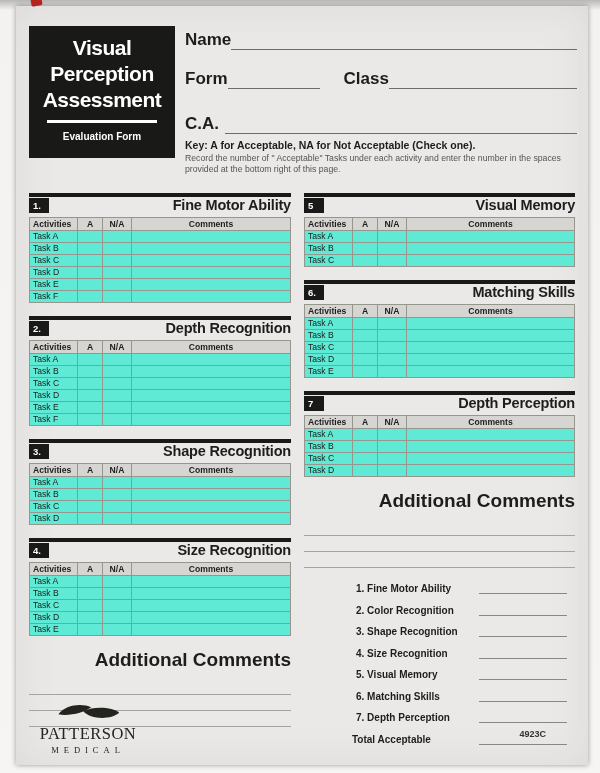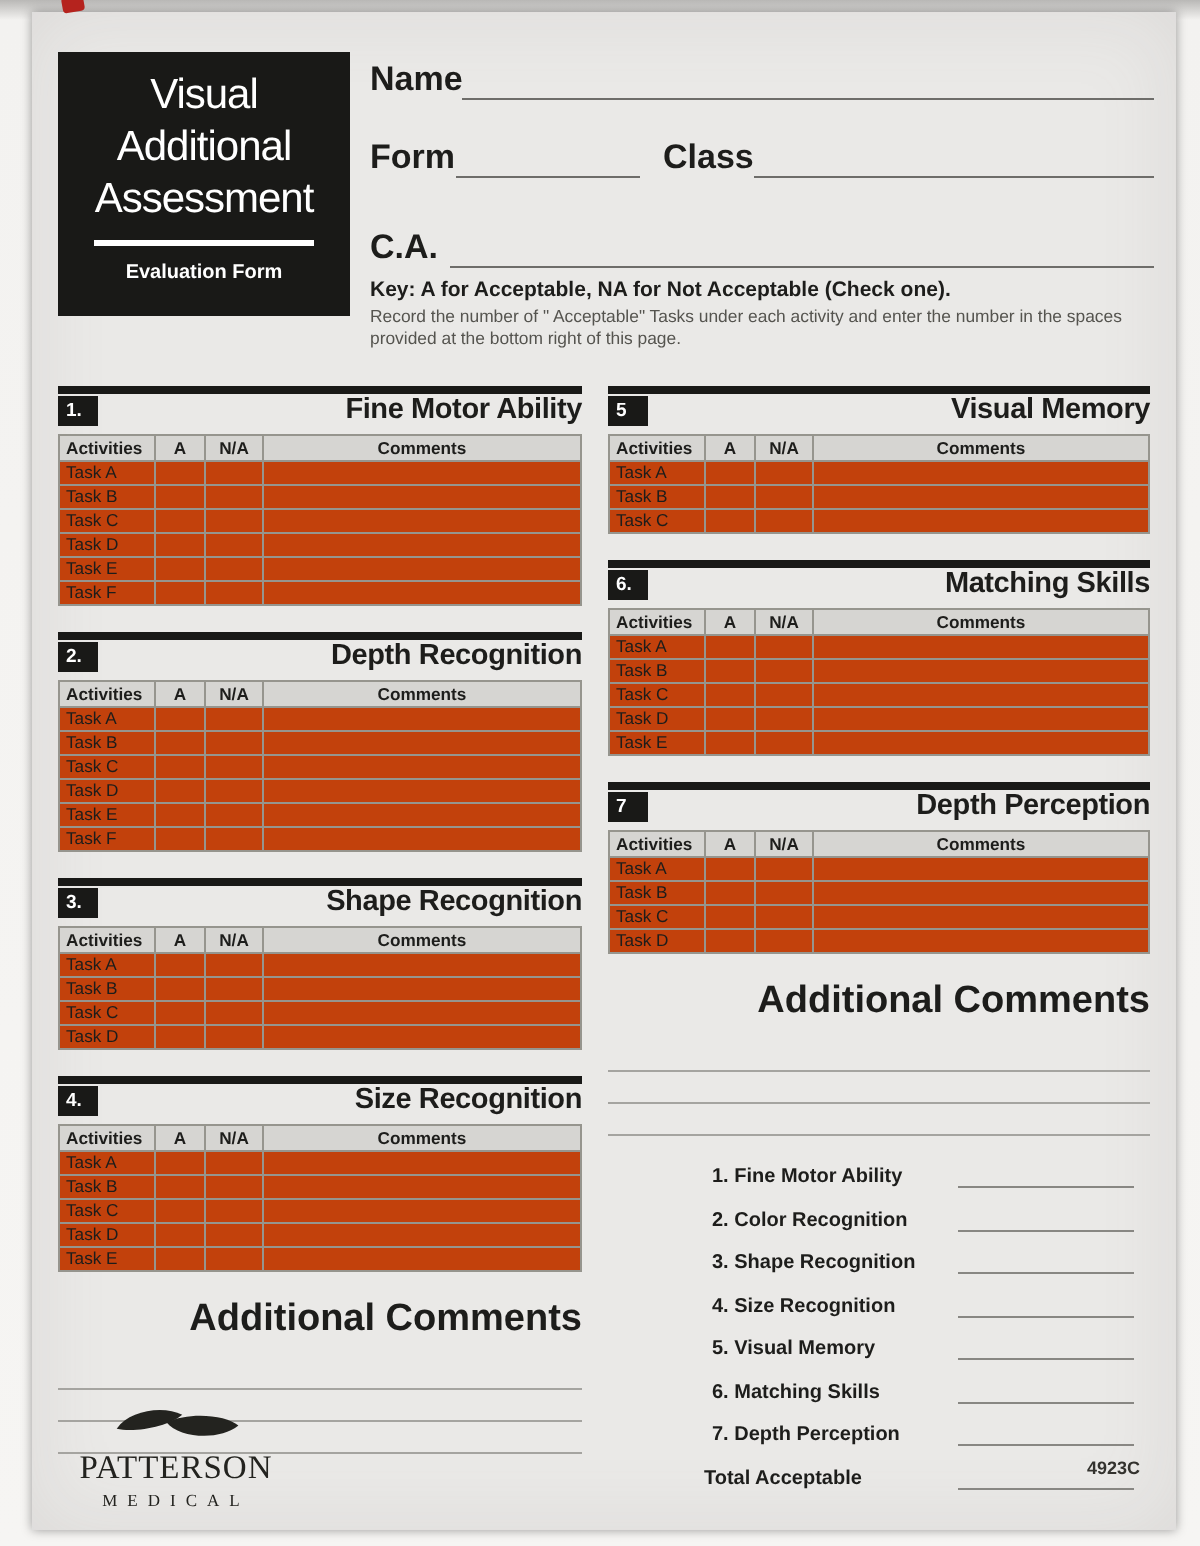--- a/index.html
+++ b/index.html
@@ -17,44 +17,44 @@
   }
   .red-mark{ position:absolute; left:31px; top:-2px; width:11px; height:8px;
     background:#b5231e; border-radius:2px; transform:rotate(-10deg); }
 
   
   .header { display:flex; }
   .title-box {
     width:146px; background:#191917; color:#fff; text-align:center;
     padding:9px 4px 12px 4px; height:132px; flex:none;
   }
-  .title-box .tline { font-size:21px; font-weight:normal; line-height:26px; letter-spacing:-.5px; }
+  .title-box .tline { font-size:21px; font-weight:bold; line-height:26px; letter-spacing:-.5px; }
   .title-box .divider { height:3px; background:#fff; width:80%; margin:7px auto 8px auto; }
   .title-box .subtitle { font-size:10px; font-weight:bold; }
   .head-fields { flex:1; margin-left:10px; padding-top:4px; }
   .field-row { display:flex; align-items:flex-end; font-weight:bold; font-size:17px; margin-bottom:19px; }
   .fline { border-bottom:1.5px solid #6e6d6a; height:13px; flex:1; }
   .fline.short { flex:0 0 92px; }
-  .lbl-gap { margin-left:12px; }
+  .lbl-gap { margin-left:24px; }
   .key-line { font-weight:bold; font-size:10.5px; margin-top:5px; }
   .key-instructions { font-size:8.7px; color:#55544f; line-height:11px; margin-top:2px; width:392px; }
 
   
   .main { display:flex; margin-top:18px; }
   .col-left { width:262px; flex:none; }
   .col-right { width:271px; flex:none; margin-left:13px; }
 
   
   .section { margin-bottom:13px; }
   .sec-bar { height:4px; background:#191917; }
   .sec-row { display:flex; justify-content:space-between; align-items:flex-end; margin-bottom:4px; }
   .sec-num { background:#191917; color:#fff; font-weight:bold; font-size:9.5px;
     line-height:1; padding:3px 6px 3px 4px; min-width:20px; }
   .sec-title { font-weight:bold; font-size:14.5px; letter-spacing:-.2px; }
-  table.task-table { width:100%; border-collapse:collapse; table-layout:fixed; background:#c2410c; }
+  table.task-table { width:100%; border-collapse:collapse; table-layout:fixed; background:#5eead4; }
   table.task-table th, table.task-table td {
     border:1px solid #96958e; font-size:8.6px; padding:0 3px; height:12px; line-height:11px;
   }
   table.task-table th { background:#d6d5d2; font-weight:bold; text-align:center; height:13px; }
   table.task-table th.act-col, table.task-table td.act { text-align:left; }
   col.c-act{ width:48px; } col.c-a{ width:25px; } col.c-na{ width:29px; }
 
   
   .addl { margin-top:4px; }
   .addl-heading { text-align:right; font-weight:bold; font-size:19px; }
@@ -63,37 +63,37 @@
 
   
   .summary { margin-top:14px; }
   .summary-row { display:flex; align-items:flex-end; margin-bottom:9.5px; }
   .summary-label { font-weight:bold; font-size:10px; margin-left:52px; }
   .summary-row.total .summary-label { margin-left:48px; }
   .summary-spacer { flex:1; }
   .summary-blank { width:88px; border-bottom:1.5px solid #888783; height:12px; margin-right:8px; }
 
   
-  .footer { position:absolute; left:13px; right:0; bottom:10px;
+  .footer { position:absolute; left:13px; right:24px; bottom:10px;
     display:flex; justify-content:space-between; align-items:flex-end; }
   .logo { width:118px; text-align:center; }
   .logo svg { display:block; margin:0 auto 1px auto; }
   .brand-name { font-family:"Liberation Serif", serif; font-size:16.5px; letter-spacing:.5px; color:#23231f; }
   .brand-sub { font-family:"Liberation Serif", serif; font-size:8.5px; letter-spacing:5px; color:#23231f; margin-top:1px; }
   .form-code { font-weight:bold; font-size:9px; color:#33322e; margin:0 18px 16px 0; }
 </style>
 </head>
 <body>
 
 <div class="paper">
 
   <div class="header">
     <div class="title-box">
       <div class="tline">Visual</div>
-      <div class="tline">Additional</div>
+      <div class="tline">Perception</div>
       <div class="tline">Assessment</div>
       <div class="divider"></div>
       <div class="subtitle">Evaluation Form</div>
     </div>
     <div class="head-fields">
       <div class="field-row">
         <span>Name</span>
         <span class="fline"></span>
       </div>
       <div class="field-row">

